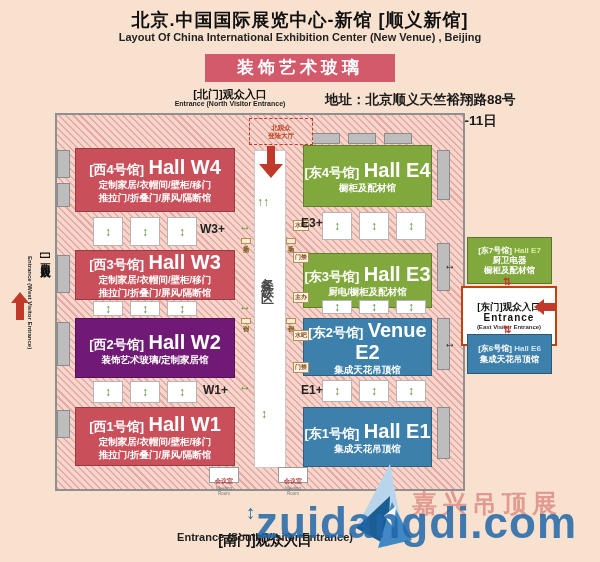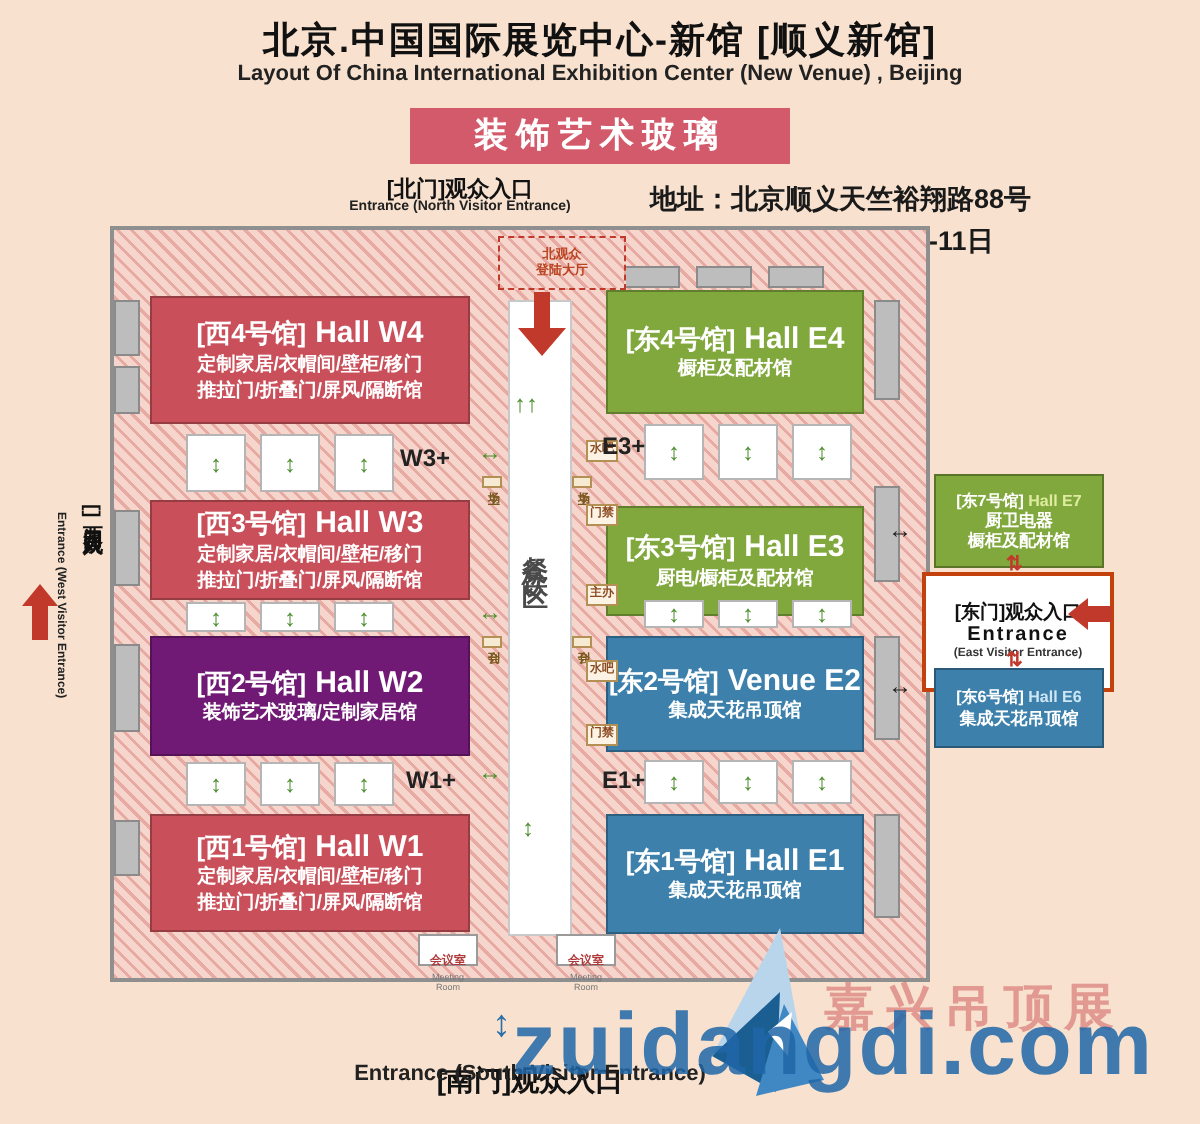--- a/index.html
+++ b/index.html
@@ -14,21 +14,21 @@
   .addr{left:325px;top:90px;font-size:13.5px;font-weight:bold;color:#1a1a1a;line-height:1.55;}
   
   .hatch{background-color:#f6d6cc;background-image:repeating-linear-gradient(45deg,rgba(213,118,112,.45) 0 1.5px,transparent 1.5px 5px);}
   .building{left:55px;top:113px;width:410px;height:378px;border:2px solid #8f8f8f;}
   .corridor{left:254px;top:150px;width:32px;height:318px;background:#fff;border:1px solid #c9c9c9;}
   
   .hall{color:#fff;text-align:center;border:1px solid rgba(0,0,0,.25);
         display:flex;flex-direction:column;justify-content:center;gap:1px;z-index:3;}
   .hall .t{font-weight:bold;line-height:1.1;}
   .hall .t .cn{font-size:13px;}
-  .hall .t .en{font-size:15px;}
+  .hall .t .en{font-size:20px;}
   .hall .d{font-size:9.5px;font-weight:bold;line-height:1.25;}
   .red{background:#c9505a;} .gold{background:#701a75;} .green{background:#81a83d;} .blue{background:#3d80ab;}
   .annex{color:#fff;text-align:center;border:1px solid rgba(0,0,0,.3);
          display:flex;flex-direction:column;justify-content:center;z-index:3;line-height:1.2;}
   .annex .t{font-weight:bold;font-size:8px;}
   .annex .t .en7{color:#dfeca0;} .annex .t .en6{color:#cfe6f5;}
   .annex .d{font-size:8.5px;font-weight:bold;}
   
   .booth-row{display:flex;gap:7px;z-index:3;}
   .booth-cell{flex:1;background:#fff;border:1px solid #b5b5b5;display:flex;align-items:center;justify-content:center;}

